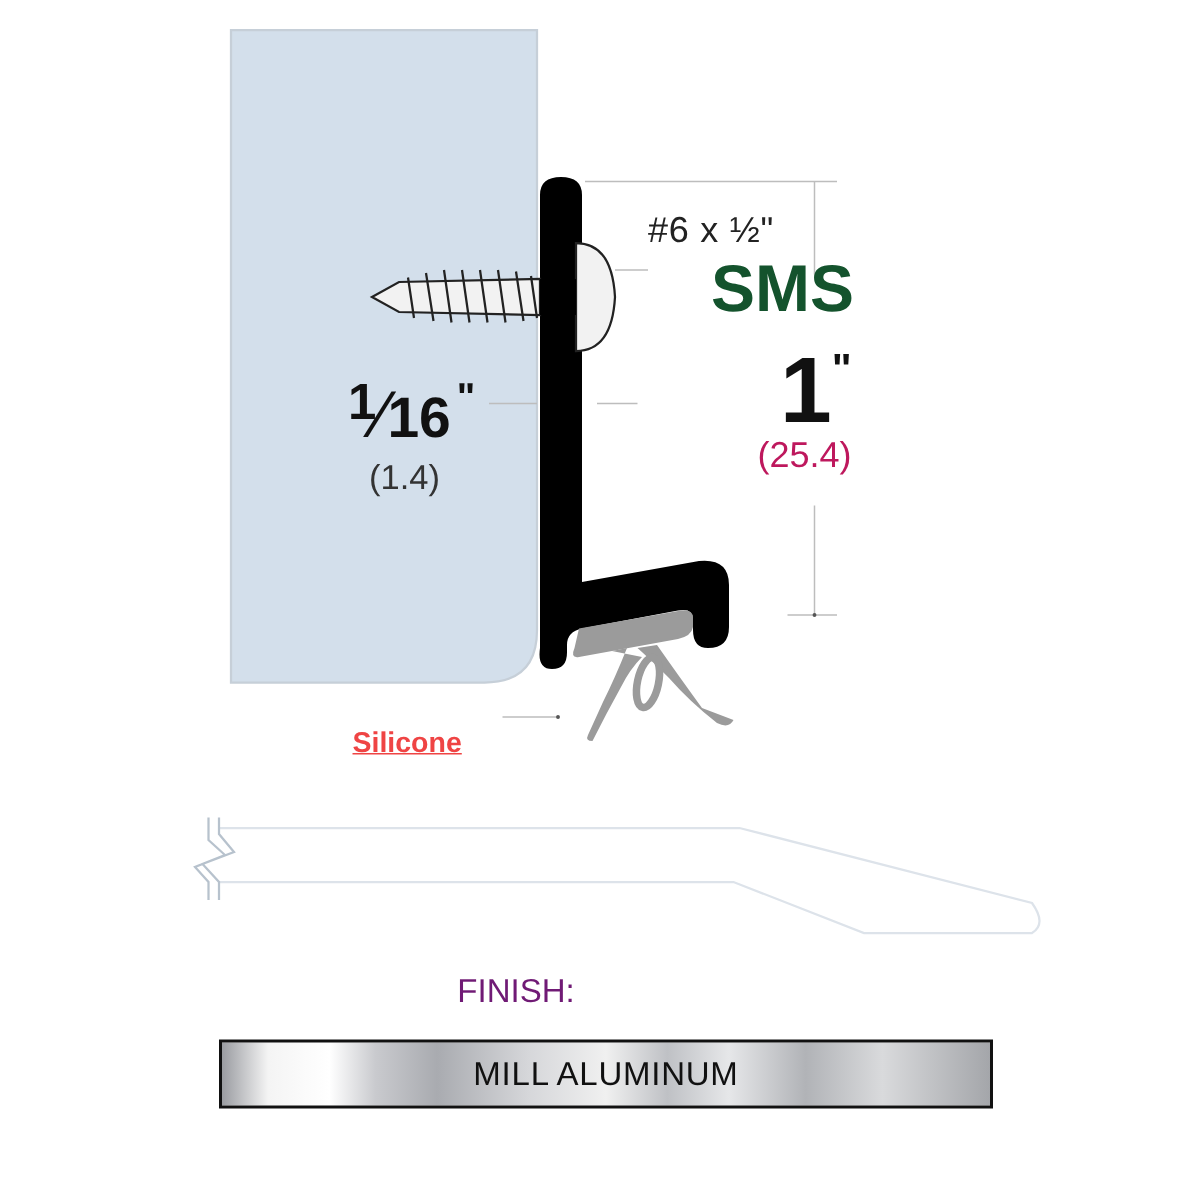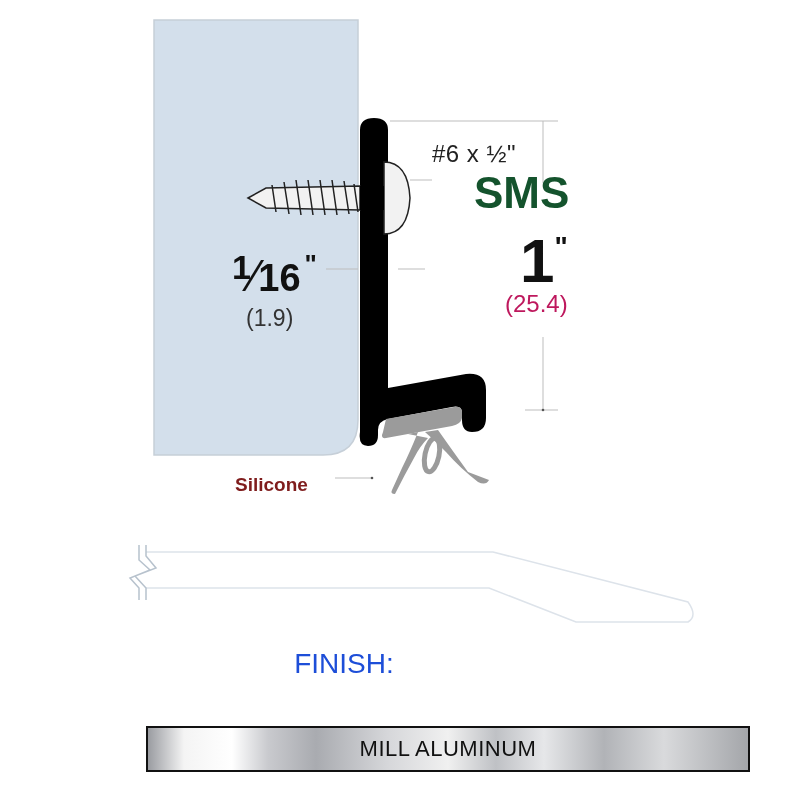--- a/index.html
+++ b/index.html
@@ -10,24 +10,24 @@
     .screw-type { left: 438px; top: 168px; font-size: 44px; font-weight: bold; color: #14532d; margin-left: 36px; }
     .thick-in { left: 232px; top: 248px; font-size: 46px; font-weight: bold; color: #111; }
     .thick-in .num { font-size: 34px; vertical-align: 12px; }
     .thick-in .slash { font-weight: normal; font-size: 44px; }
     .thick-in .den { font-size: 38px; margin-top: 42px; }
     .thick-in .q { font-size: 26px; vertical-align: 18px; margin-left: 4px; }
     .thick-mm { left: 246px; top: 305px; font-size: 23px; color: #333; }
     .height-in { left: 520px; top: 225px; font-size: 62px; font-weight: bold; color: #111; }
     .height-in .q { font-size: 28px; vertical-align: 26px; }
     .height-mm { left: 505px; top: 290px; font-size: 24px; color: #be185d; }
-    .seal-label { left: 235px; top: 474px; font-size: 19px; font-weight: bold; color: #7f1d1d; }
-    .finish-heading { left: 0; width: 688px; text-align: center; top: 648px; font-size: 28px; color: #1d4ed8; }
+    .seal-label { left: 235px; top: 485px; font-size: 19px; font-weight: bold; color: #ef4444; text-decoration: underline; }
+    .finish-heading { left: 0; width: 688px; text-align: center; top: 648px; font-size: 22px; color: #701a75; }
     .finish-bar {
-      position: absolute; left: 146px; top: 726px; width: 604px; height: 46px;
+      position: absolute; left: 146px; top: 693px; width: 516px; height: 46px;
       border: 2px solid #111; box-sizing: border-box;
       background: linear-gradient(90deg, #9a9ca1 0%, #f4f4f4 6%, #ffffff 14%, #c9cace 20%, #a9abb0 28%, #d6d7da 40%, #f0f0f0 50%, #bfc1c5 58%, #e6e7e9 66%, #b1b3b7 76%, #d9dadc 86%, #a4a6aa 100%);
       display: flex; align-items: center; justify-content: center;
     }
     .finish-bar span { font-size: 22px; color: #111; letter-spacing: 0.5px; }
   </style>
 </head>
 <body>
 
 <svg id="diagram" viewBox="0 0 800 800" xmlns="http://www.w3.org/2000/svg">
@@ -68,21 +68,21 @@
     <path stroke="#b7c2cd" d="M139 545 V560 L150 570 L130 578 L139 588 V600 M146 545 V556 L156 568 L135 576 L146 588 V600"></path>
   </g>
 </svg>
 
 <div class="lbl screw-size">#6 x ½"</div>
 <div class="lbl screw-type">SMS</div>
 
 <div class="lbl thick-in">
   <span class="num">1</span><span class="slash">⁄</span><span class="den">16</span><span class="q">"</span>
 </div>
-<div class="lbl thick-mm">(1.9)</div>
+<div class="lbl thick-mm">(1.4)</div>
 
 <div class="lbl height-in">
   <span>1</span><span class="q">"</span>
 </div>
 <div class="lbl height-mm">(25.4)</div>
 
 <div class="lbl seal-label">Silicone</div>
 
 <div class="lbl finish-heading">FINISH:</div>
 <div class="finish-bar">

